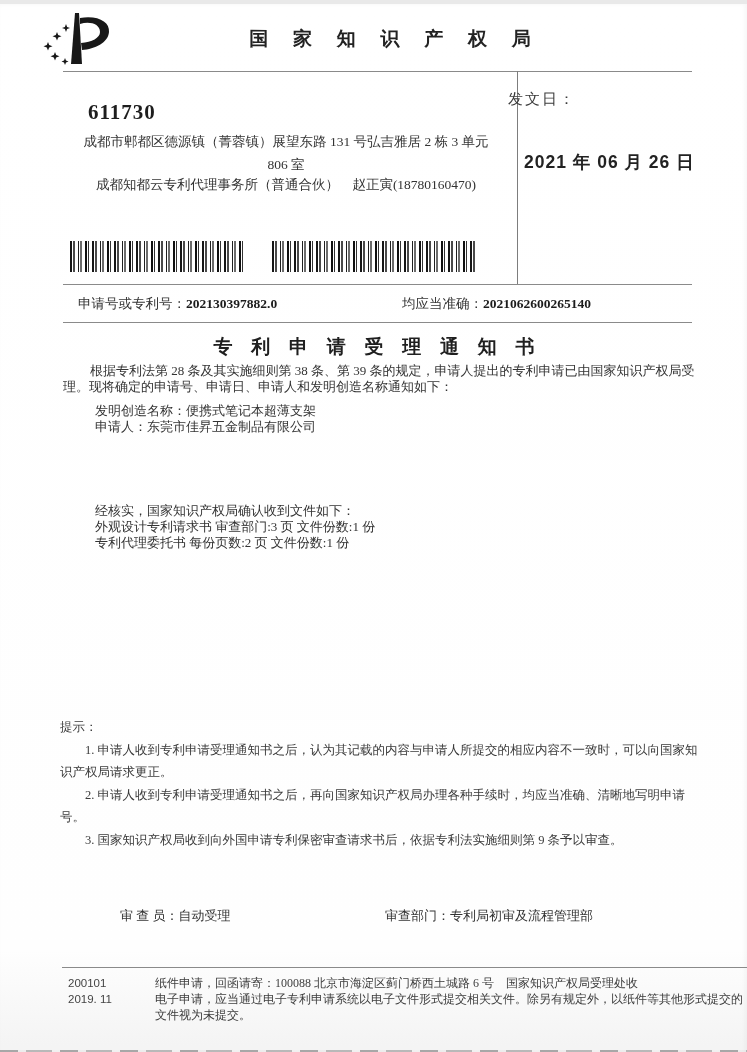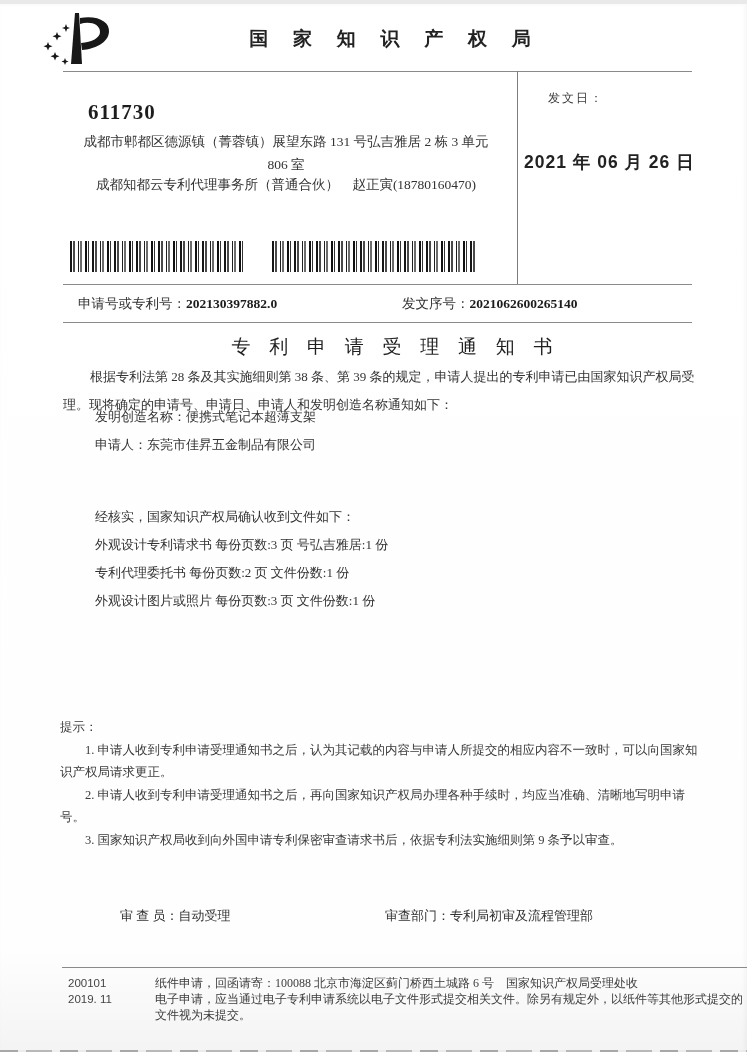--- a/index.html
+++ b/index.html
@@ -16,21 +16,21 @@
   .abs{position:absolute;}
   
   .agency{
     left:180px;top:22px;width:430px;
     text-align:center;font-size:19px;font-weight:600;
     letter-spacing:10px;color:#222;
   }
   .rule{background:#8a8a8a;height:1px;}
   .vline{background:#7d7d7d;width:1px;}
   
-  .dispatch-label{left:548px;top:86px;font-size:12px;letter-spacing:2px;color:#3a3a3a;}
+  .dispatch-label{left:508px;top:86px;font-size:15px;letter-spacing:2px;color:#3a3a3a;}
   .dispatch-date{
     left:524px;top:146px;font-size:17.5px;font-weight:600;
     font-family:"Liberation Sans","DejaVu Sans",sans-serif;color:#222;
     letter-spacing:1px;
     text-align:center;
   }
   
   .postcode{left:88px;top:96px;font-size:21px;font-weight:700;letter-spacing:1px;color:#1d1d1d;}
   .addr-block{left:60px;top:126px;width:452px;text-align:center;font-size:13.5px;line-height:23px;color:#333;}
   .agent-line{left:60px;top:172px;width:452px;text-align:center;font-size:13.5px;color:#333;}
@@ -42,24 +42,24 @@
       #202020 8px 9px,#fff 9px 10px,#6b6b6b 10px 12px,#fff 12px 15px,
       #101010 15px 17px,#fff 17px 18px,#333 18px 19px,#fff 19px 22px);
   }
   .bc1{left:70px;width:175px;}
   .bc2{left:272px;width:203px;}
   
   .num-row{font-size:13.5px;color:#333;}
   .num-val{font-weight:700;color:#1c1c1c;}
   
   .notice-title{
-    left:81px;top:330px;width:629px;text-align:center;
-    font-size:19px;font-weight:400;letter-spacing:7px;color:#1f1f1f;
+    left:63px;top:330px;width:629px;text-align:center;
+    font-size:19px;font-weight:700;letter-spacing:7px;color:#1f1f1f;
   }
-  .body-text{font-size:13px;line-height:28px;color:#333;}
+  .body-text{font-size:13px;line-height:16px;color:#333;}
   .intro{left:63px;top:359px;width:633px;text-indent:27px;}
   .fields{left:95px;top:399px;width:560px;}
   .confirm{left:95px;top:499px;width:560px;}
   
   .tips{left:60px;top:712px;width:642px;font-size:12.5px;line-height:22.5px;color:#3a3a3a;}
   .tips p{margin:0;text-indent:25px;}
   .tips .tips-label{text-indent:0;}
   
   .signoff{font-size:13px;color:#333;}
   
@@ -112,38 +112,37 @@
   <div class="abs agent-line">成都知都云专利代理事务所（普通合伙）　赵正寅(18780160470)</div>
 
   <div class="abs barcode bc1"></div>
   <div class="abs barcode bc2"></div>
 
   <div class="abs rule" style="left:63px;top:280px;width:629px;"></div>
   <div class="abs num-row" style="left:78px;top:291px;text-align:right;">
     <span>申请号或专利号：</span><span class="num-val">202130397882.0</span>
   </div>
   <div class="abs num-row" style="left:402px;top:291px;">
-    <span>发文序号：</span><span class="num-val">2021062600265140</span>
+    <span>均应当准确：</span><span class="num-val">2021062600265140</span>
   </div>
   <div class="abs rule" style="left:63px;top:318px;width:629px;"></div>
 
   <div class="abs notice-title">专 利 申 请 受 理 通 知 书</div>
 
   <div class="abs body-text intro">根据专利法第 28 条及其实施细则第 38 条、第 39 条的规定，申请人提出的专利申请已由国家知识产权局受理。现将确定的申请号、申请日、申请人和发明创造名称通知如下：</div>
 
   <div class="abs body-text fields">
     <div>发明创造名称：便携式笔记本超薄支架</div>
     <div>申请人：东莞市佳昇五金制品有限公司</div>
   </div>
 
   <div class="abs body-text confirm">
     <div>经核实，国家知识产权局确认收到文件如下：</div>
-    <div>外观设计专利请求书 每份页数:3 页 号弘吉雅居:1 份</div>
+    <div>外观设计专利请求书 审查部门:3 页 文件份数:1 份</div>
     <div>专利代理委托书 每份页数:2 页 文件份数:1 份</div>
-    <div>外观设计图片或照片 每份页数:3 页 文件份数:1 份</div>
   </div>
 
   <div class="abs tips">
     <p class="tips-label">提示：</p>
     <p>1. 申请人收到专利申请受理通知书之后，认为其记载的内容与申请人所提交的相应内容不一致时，可以向国家知识产权局请求更正。</p>
     <p>2. 申请人收到专利申请受理通知书之后，再向国家知识产权局办理各种手续时，均应当准确、清晰地写明申请号。</p>
     <p>3. 国家知识产权局收到向外国申请专利保密审查请求书后，依据专利法实施细则第 9 条予以审查。</p>
   </div>
 
   <div class="abs signoff" style="left:120px;top:903px;">

